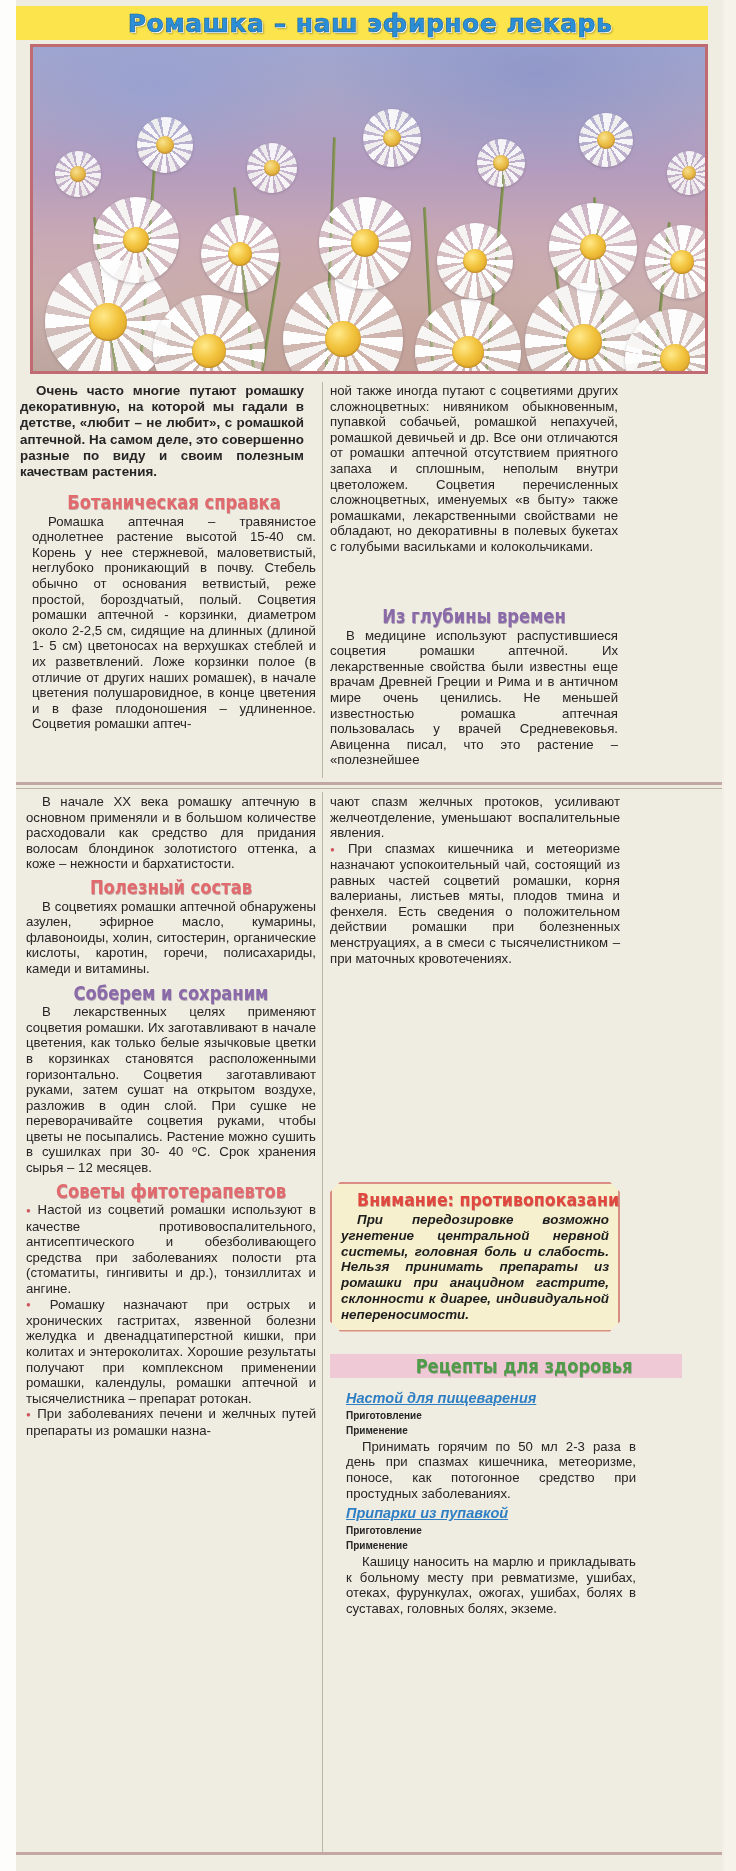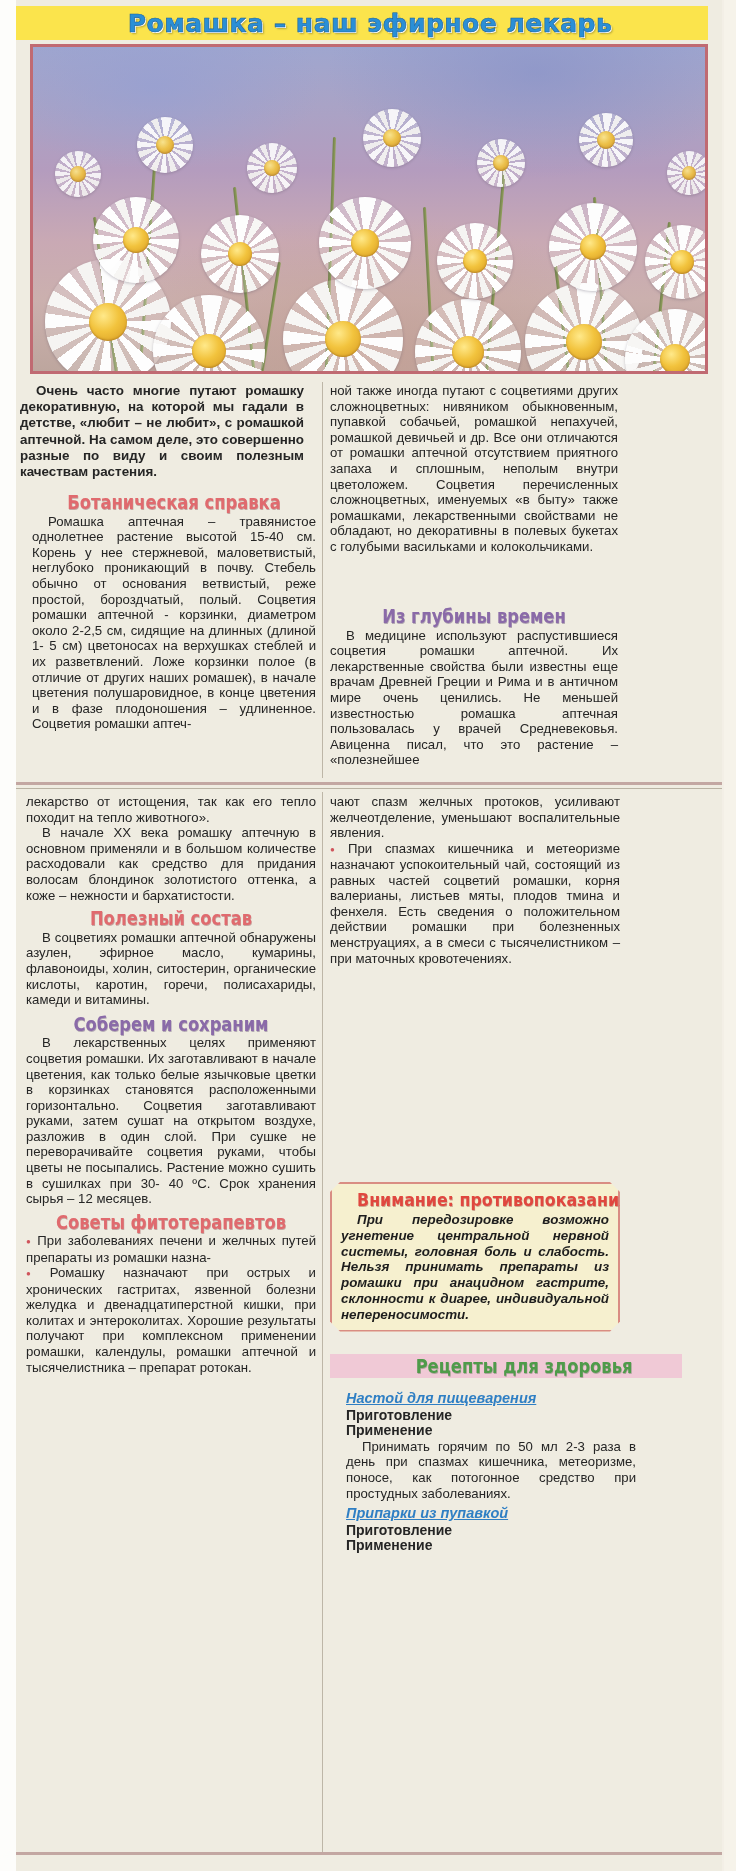--- a/index.html
+++ b/index.html
@@ -179,21 +179,21 @@
     font-weight:bold;font-size:19px;color:#4f9b4a;
     transform:scaleX(0.86);transform-origin:center;
     text-shadow:0.6px 0.6px 0 rgba(30,80,30,.3);
     white-space:nowrap;
   }
   .rec-title{
     font-style:italic;font-weight:bold;font-size:14.5px;
     color:#2f7fc4;text-decoration:underline;
     margin:5px 0 1px 0;
   }
-  .rec-sub{font-weight:bold;font-size:14px;margin:1px 0 0 0;text-indent:16px;}
+  .rec-sub{font-weight:bold;font-size:10px;margin:1px 0 0 0;text-indent:16px;}
 </style>
 </head>
 <body>
 
 <div class="page">
   <div class="leftedge"></div>
   <div class="paper"></div>
   <div class="rightedge"></div>
 
   <div class="banner-left"></div>
@@ -312,32 +312,32 @@
 
   <div class="col" style="left:330px;top:600px;width:288px;">
     <div class="h-purple">Из глубины времен</div>
     <p>В медицине используют распустившиеся соцветия ромашки аптечной. Их лекарственные свойства были известны еще врачам Древней Греции и Рима и в античном мире очень ценились. Не меньшей известностью ромашка аптечная пользовалась у врачей Средневековья. Авиценна писал, что это растение – «полезнейшее</p>
   </div>
 
   <div class="hr-thick" style="left:16px;top:782px;width:706px;"></div>
   <div class="hr-thin" style="left:16px;top:788px;width:706px;"></div>
 
   <div class="col" style="left:26px;top:794px;width:290px;">
-    <p class="noind">лекарство от истощения, так как его тепло походит на тепло животного».</p>
     <p>В начале XX века ромашку аптечную в основном применяли и в большом количестве расходовали как средство для придания волосам блондинок золотистого оттенка, а коже – нежности и бархатистости.</p>
 
     <div class="h-red">Полезный состав</div>
     <p>В соцветиях ромашки аптечной обнаружены азулен, эфирное масло, кумарины, флавоноиды, холин, ситостерин, органические кислоты, каротин, горечи, полисахариды, камеди и витамины.</p>
 
     <div class="h-purple">Соберем и сохраним</div>
     <p>В лекарственных целях применяют соцветия ромашки. Их заготавливают в начале цветения, как только белые язычковые цветки в корзинках становятся расположенными горизонтально. Соцветия заготавливают руками, затем сушат на открытом воздухе, разложив в один слой. При сушке не переворачивайте соцветия руками, чтобы цветы не посыпались. Растение можно сушить в сушилках при 30- 40 ºС. Срок хранения сырья – 12 месяцев.</p>
 
     <div class="h-red">Советы фитотерапевтов</div>
+    <p class="bullet noind">Настой из соцветий ромашки используют в качестве противовоспалительного, антисептического и обезболивающего средства при заболеваниях полости рта (стоматиты, гингивиты и др.), тонзиллитах и ангине.</p>
+    <p class="bullet noind">Ромашку назначают при острых и хронических гастритах, язвенной болезни желудка и двенадцатиперстной кишки, при колитах и энтероколитах. Хорошие результаты получают при комплексном применении ромашки, календулы, ромашки аптечной и тысячелистника – препарат ротокан.</p>
     <p class="bullet noind">При заболеваниях печени и желчных путей препараты из ромашки назна-</p>
-    <p class="bullet noind">Ромашку назначают при острых и хронических гастритах, язвенной болезни желудка и двенадцатиперстной кишки, при колитах и энтероколитах. Хорошие результаты получают при комплексном применении ромашки, календулы, ромашки аптечной и тысячелистника – препарат ротокан.</p>
   </div>
 
   <div class="vrule" style="left:322px;top:792px;height:1060px;"></div>
 
   <div class="col" style="left:330px;top:794px;width:290px;">
     <p class="noind">чают спазм желчных протоков, усиливают желчеотделение, уменьшают воспалительные явления.</p>
     <p class="bullet noind">При спазмах кишечника и метеоризме назначают успокоительный чай, состоящий из равных частей соцветий ромашки, корня валерианы, листьев мяты, плодов тмина и фенхеля. Есть сведения о положительном действии ромашки при болезненных менструациях, а в смеси с тысячелистником – при маточных кровотечениях.</p>
   </div>
 
   <div class="warnbox" style="left:330px;top:1182px;width:290px;">
@@ -354,16 +354,17 @@
   <div class="col" style="left:330px;top:1386px;width:290px;margin-left:16px;">
 
     <div class="rec-title">Настой для пищеварения</div>
     <p class="rec-sub noind">Приготовление</p>
     <p class="rec-sub noind">Применение</p>
     <p>Принимать горячим по 50 мл 2-3 раза в день при спазмах кишечника, метеоризме, поносе, как потогонное средство при простудных заболеваниях.</p>
 
     <div class="rec-title">Припарки из пупавкой</div>
     <p class="rec-sub noind">Приготовление</p>
     <p class="rec-sub noind">Применение</p>
+    <p>Кашицу наносить на марлю и прикладывать к больному месту при ревматизме, ушибах, отеках, фурункулах, ожогах, ушибах, болях в суставах, головных болях, экземе.</p>
   </div>
 
   <div class="hr-thick" style="left:16px;top:1852px;width:706px;"></div>
 </div>
 
 </body></html>

